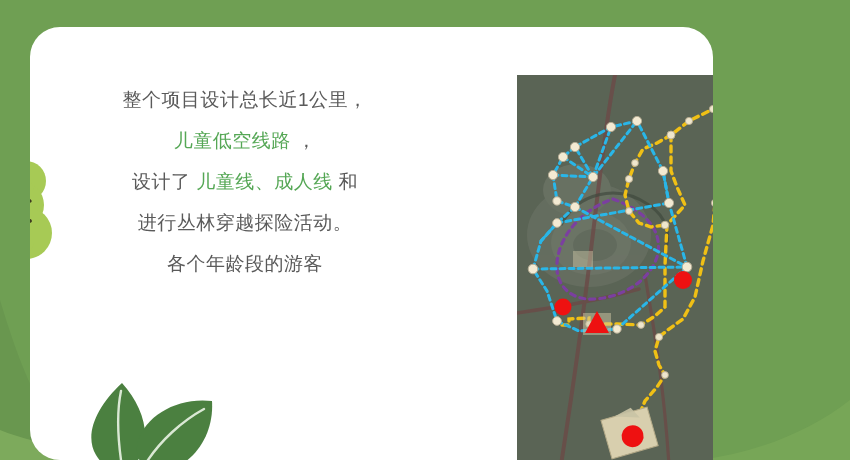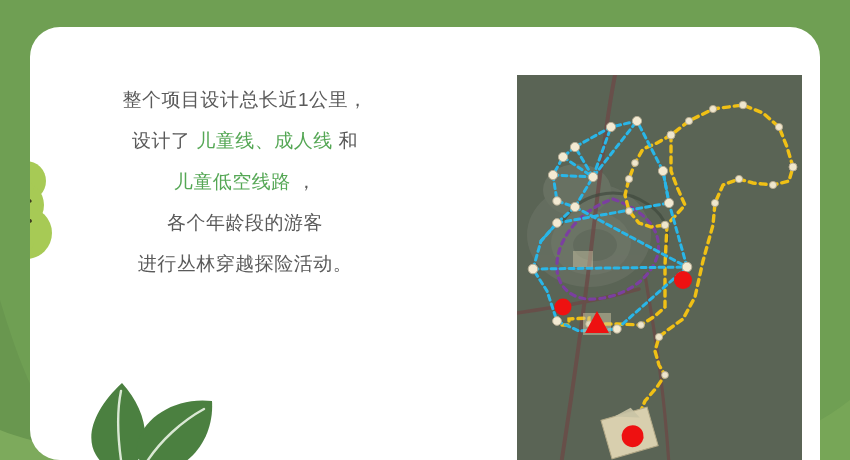--- a/index.html
+++ b/index.html
@@ -10,21 +10,21 @@
     position:relative;
   }
 
   
   #bg-decor { position:absolute; inset:0; z-index:0; pointer-events:none; }
 
   
   #card {
     position:absolute;
     left:30px; top:27px;
-    width:790px; height:433px;
+    width:683px; height:433px;
     background:#ffffff;
     border-radius:30px 30px 0 30px;
     z-index:1;
     overflow:hidden;
   }
 
   
   .bush {
     position:absolute;
     left:-34px; top:130px;
@@ -93,33 +93,33 @@
     </g>
     <path d="M34 44 L12 56" stroke="#3d3a1e" stroke-width="3.2" stroke-linecap="round" fill="none"></path>
     <path d="M34 64 L6 80" stroke="#3d3a1e" stroke-width="3.6" stroke-linecap="round" fill="none"></path>
   </svg>
 
   <div id="text-block">
     <span class="line">
       <span>整个项目设计总长近1公里，</span>
     </span>
     <span class="line">
+      <span class="hl">儿童低空线路</span>
+      <span>，</span>
+    </span>
+    <span class="line">
       <span>设计了</span>
       <span class="hl">儿童线、成人线</span>
       <span>和</span>
     </span>
     <span class="line">
-      <span class="hl">儿童低空线路</span>
-      <span>，</span>
+      <span>进行丛林穿越探险活动。</span>
     </span>
     <span class="line">
       <span>各个年龄段的游客</span>
-    </span>
-    <span class="line">
-      <span>进行丛林穿越探险活动。</span>
     </span>
   </div>
 
   <svg id="leaves" viewBox="0 0 150 100" aria-hidden="true">
 
     <path d="M44 4 C18 28 6 56 18 76 C28 94 52 96 62 78 C74 56 64 26 44 4 Z" fill="#4b8040"></path>
     <path d="M43 12 C38 36 40 62 44 88" stroke="#eaf3e4" stroke-width="2.4" fill="none" stroke-linecap="round" opacity="0.9"></path>
 
     <path d="M134 22 C100 18 68 36 60 62 C54 84 72 98 94 90 C120 80 136 52 134 22 Z" fill="#4b8040"></path>
     <path d="M126 30 C104 42 82 62 68 84" stroke="#eaf3e4" stroke-width="2.4" fill="none" stroke-linecap="round" opacity="0.9"></path>

